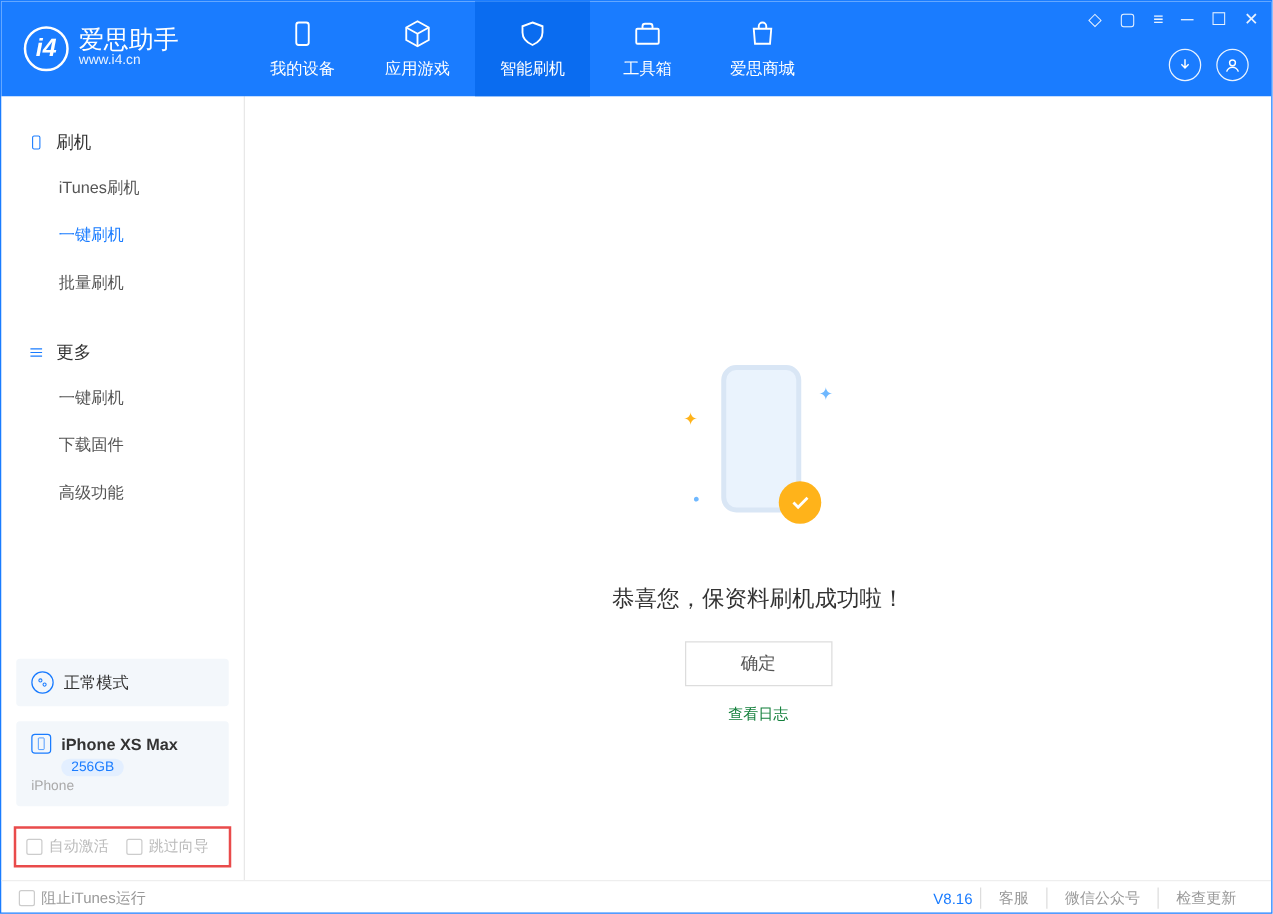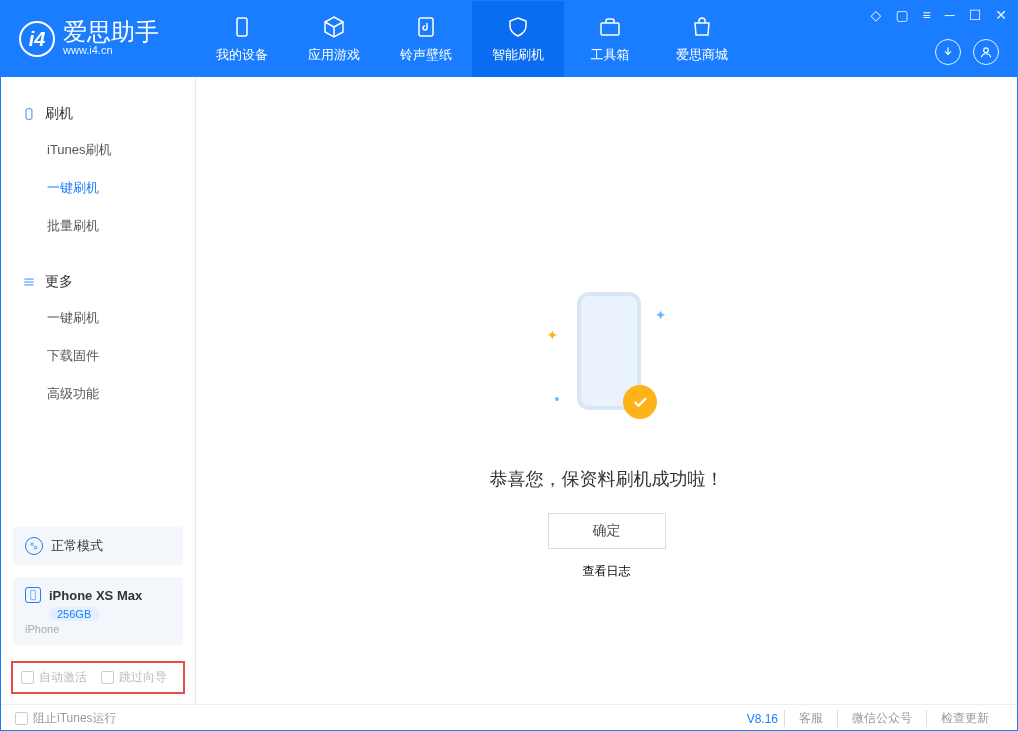--- a/index.html
+++ b/index.html
@@ -2,21 +2,21 @@
 <html><head>
 <meta charset="utf-8">
 <style>
 * { margin: 0; padding: 0; box-sizing: border-box; font-family: "Microsoft YaHei", Arial, sans-serif; }
 body { background: #fff; width: 1018px; height: 731px; overflow: hidden; border: 1px solid #1a7cff; }
 
 .header { background: #1a7cff; height: 76px; display: flex; align-items: center; color: #fff; position: relative; }
 .logo-area { display: flex; align-items: center; padding: 0 18px; width: 195px; }
 .logo-icon { width: 36px; height: 36px; border: 2.5px solid #fff; border-radius: 50%; display: flex; align-items: center; justify-content: center; font-weight: bold; font-size: 20px; font-style: italic; }
 .logo-text { margin-left: 8px; }
-.logo-text .cn { font-size: 24px; font-weight: 500; line-height: 1; }
+.logo-text .cn { font-size: 20px; font-weight: 500; line-height: 1; }
 .logo-text .url { font-size: 11px; opacity: 0.9; line-height: 1.2; }
 
 .nav-tabs { display: flex; height: 100%; }
 .nav-tab { width: 92px; display: flex; flex-direction: column; align-items: center; justify-content: center; cursor: pointer; gap: 6px; font-size: 13px; }
 .nav-tab.active { background: #0a6cf0; }
 .nav-tab .ico { width: 26px; height: 26px; display: flex; align-items: center; justify-content: center; }
 .nav-tab svg { width: 24px; height: 24px; stroke: #fff; fill: none; stroke-width: 1.5; }
 
 .wincontrols { position: absolute; right: 10px; top: 6px; display: flex; gap: 14px; color: #fff; font-size: 14px; }
 .wincontrols span { cursor: pointer; opacity: 0.9; }
@@ -53,21 +53,21 @@
 .phone-shape { position:absolute; left:30px; top:5px; width:64px; height:118px; border:4px solid #d9e6f5; border-radius:12px; background:#eaf3fd; }
 .check-badge { position:absolute; right:10px; bottom:18px; width:34px; height:34px; background:#ffb31a; border-radius:50%; display:flex; align-items:center; justify-content:center; }
 .check-badge svg { width:18px; height:18px; stroke:#fff; fill:none; stroke-width:3; }
 .sparkle { position:absolute; color:#6fb8ff; font-size:14px; }
 .sparkle.s1 { left:0; top:40px; color:#ffb31a; }
 .sparkle.s2 { right:0; top:20px; }
 .sparkle.s3 { left:8px; bottom:30px; }
 
 .success-msg { font-size:18px; color:#333; margin-top:30px; }
 .ok-btn { margin-top:22px; border:1px solid #ddd; background:#fff; padding:8px 44px; font-size:14px; color:#555; cursor:pointer; }
-.log-link { margin-top:14px; font-size:12px; color:#000000; cursor:pointer; }
+.log-link { margin-top:14px; font-size:12px; color:#15803d; cursor:pointer; }
 
 .footer { height: 28px; border-top:1px solid #eee; display:flex; align-items:center; padding:0 14px; font-size:12px; color:#999; }
 .footer .cb { color:#999; }
 .footer .right { margin-left:auto; display:flex; align-items:center; gap:0; }
 .footer .ver { color:#1a7cff; margin-right:6px; }
 .footer .flink { padding:0 14px; border-left:1px solid #ddd; color:#999; cursor:pointer; }
 .footer .flink:first-of-type { border-left:1px solid #ddd; }
 </style>
 </head>
 <body>
@@ -91,29 +91,20 @@
       <span>我的设备</span>
     </div>
     <div class="nav-tab">
       <div class="ico">
           <svg viewBox="0 0 24 24">
             <path d="M12 2l9 5v10l-9 5-9-5V7z"></path>
             <path d="M12 12l9-5M12 12v10M12 12L3 7"></path>
           </svg>
         </div>
       <span>应用游戏</span>
-    </div>
-    <div class="nav-tab">
-      <div class="ico">
-          <svg viewBox="0 0 24 24">
-            <rect x="5" y="3" width="14" height="18" rx="2"></rect>
-            <path d="M13 8v5a2 2 0 11-2-2"></path>
-          </svg>
-        </div>
-      <span>铃声壁纸</span>
     </div>
     <div class="nav-tab active">
       <div class="ico">
           <svg viewBox="0 0 24 24">
             <path d="M12 3l8 3v5c0 5-3.5 8-8 10-4.5-2-8-5-8-10V6z"></path>
           </svg>
         </div>
       <span>智能刷机</span>
     </div>
     <div class="nav-tab">

